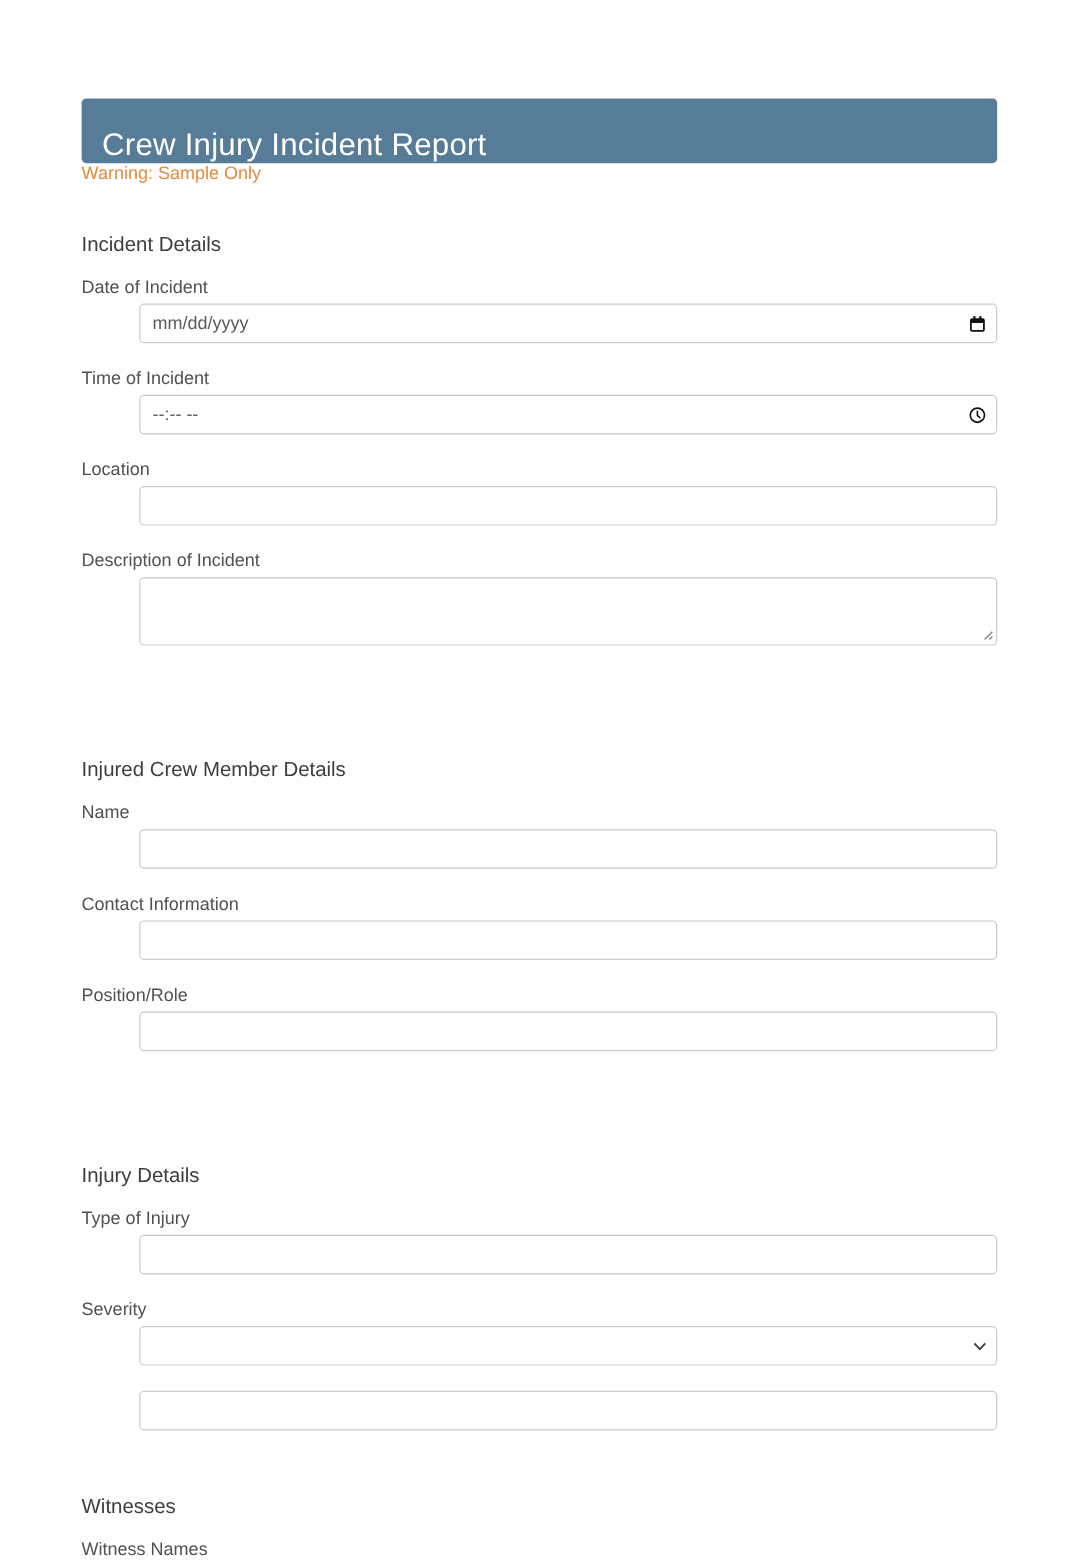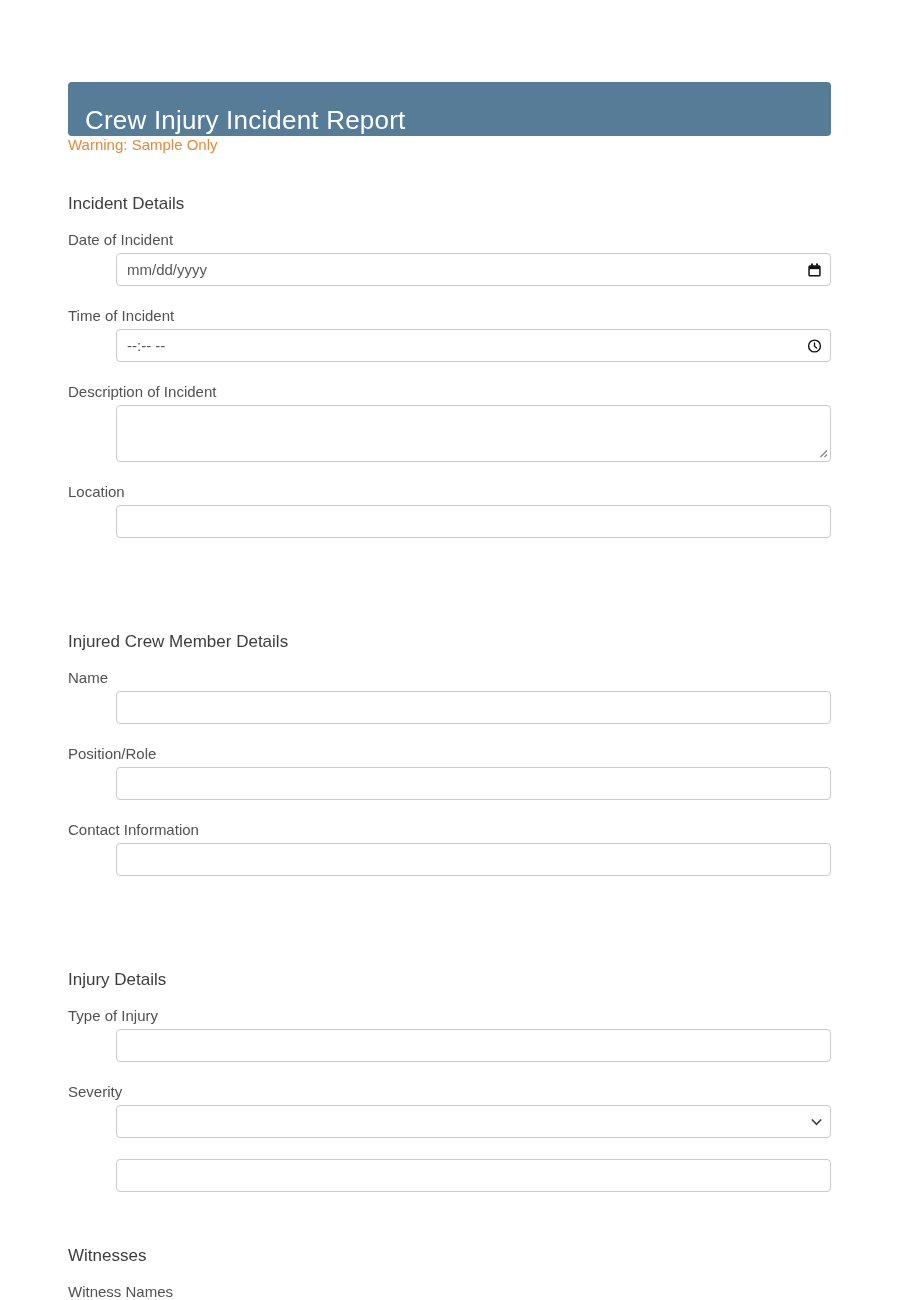--- a/index.html
+++ b/index.html
@@ -92,58 +92,58 @@
         <span class="icon-right">
           <svg viewBox="0 0 16 16" width="15" height="15">
             <circle cx="8" cy="8" r="6.3" fill="none" stroke="#111" stroke-width="1.5"></circle>
             <path d="M8 4.6 V8.3 L10.3 10.1" fill="none" stroke="#111" stroke-width="1.4" stroke-linecap="round"></path>
           </svg>
         </span>
       </div>
     </div>
 
     <div class="field">
+      <div class="field-label">Location</div>
+      <div class="control">
+        <input type="text" class="input" style="">
+      </div>
+    </div>
+
+    <div class="field">
       <div class="field-label">Description of Incident</div>
       <div class="control">
         <textarea class="input" style=""></textarea>
         <span class="grip">
           <svg viewBox="0 0 10 10" width="10" height="10">
             <path d="M9 2.5 L2.5 9 M9 6.5 L6.5 9" stroke="#868686" stroke-width="1.2" fill="none"></path>
           </svg>
         </span>
-      </div>
-    </div>
-
-    <div class="field">
-      <div class="field-label">Location</div>
-      <div class="control">
-        <input type="text" class="input" style="">
       </div>
     </div>
   </div>
 
   <div class="section">
     <h2>Injured Crew Member Details</h2>
 
     <div class="field">
       <div class="field-label">Name</div>
       <div class="control">
         <input type="text" class="input" style="">
       </div>
     </div>
 
     <div class="field">
-      <div class="field-label">Position/Role</div>
+      <div class="field-label">Contact Information</div>
       <div class="control">
         <input type="text" class="input" style="">
       </div>
     </div>
 
     <div class="field">
-      <div class="field-label">Contact Information</div>
+      <div class="field-label">Position/Role</div>
       <div class="control">
         <input type="text" class="input" style="">
       </div>
     </div>
   </div>
 
   <div class="section">
     <h2>Injury Details</h2>
 
     <div class="field">

